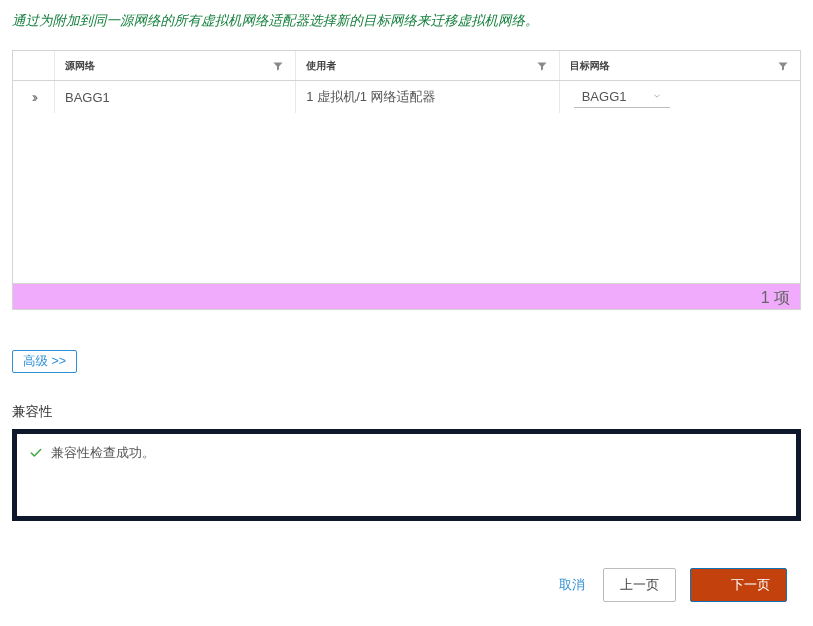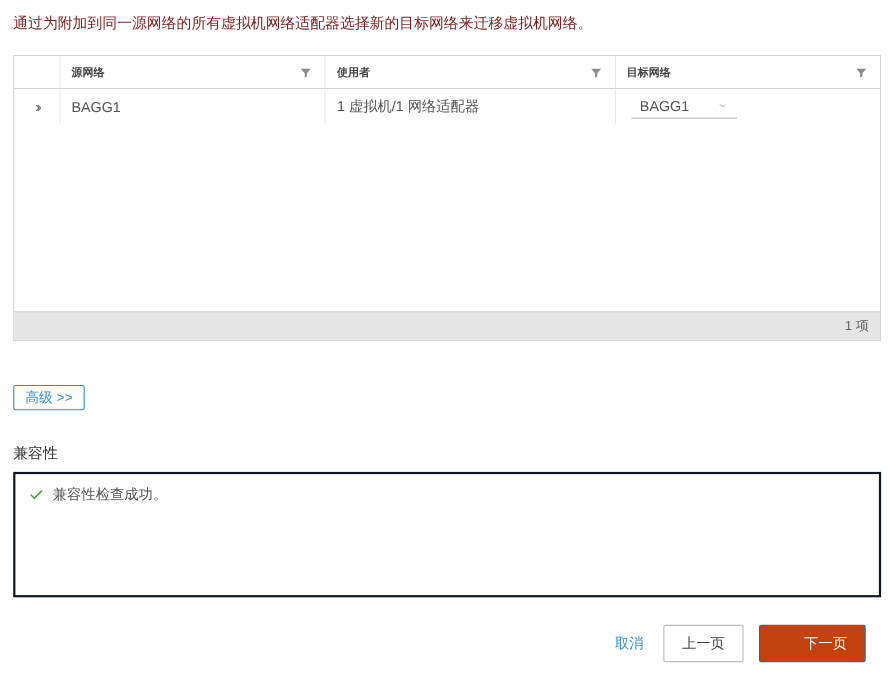--- a/index.html
+++ b/index.html
@@ -8,22 +8,23 @@
     font-size: 13px;
     color: #333;
     background: #fff;
     width: 813px;
     height: 626px;
     position: relative;
     padding: 0 12px;
   }
   .instruction {
     padding: 12px 0 20px 0;
-    color: #7f1d1d;
+    color: #15803d;
     font-size: 13.5px;
+    font-style: italic;
   }
   .grid-wrap {
     border: 1px solid #d4d4d4;
   }
   .grid-head {
     display: flex;
     align-items: stretch;
     background: #fff;
     border-bottom: 1px solid #d4d4d4;
     height: 30px;
@@ -83,26 +84,26 @@
     margin-left: 4px;
   }
   .dst-select .caret {
     color: #9d9d9d;
   }
   .dst-select .caret svg { width: 10px; height: 10px; }
   .grid-foot {
     border-top: 1px solid #d4d4d4;
     height: 26px;
     display: flex;
-    align-items: center;
+    align-items: flex-end;
     justify-content: flex-end;
     padding: 0 10px;
-    font-size: 12px;
+    font-size: 16px;
     color: #666;
-    background: #e5e5e5;
+    background: #f0abfc;
   }
   .advanced-btn {
     margin-top: 40px;
     display: inline-flex;
     align-items: center;
     gap: 4px;
     border: 1px solid #2f8fd6;
     color: #2f8fd6;
     background: #fff;
     padding: 2px 10px;
@@ -110,22 +111,22 @@
     cursor: pointer;
     border-radius: 2px;
   }
   .compat-heading {
     margin-top: 30px;
     font-size: 13.5px;
     color: #333;
     padding-bottom: 8px;
   }
   .compat-box {
-    border: 2px solid #0f172a;
-    height: 114px;
+    border: 5px solid #0f172a;
+    height: 92px;
     padding: 10px 12px;
   }
   .compat-row {
     display: flex;
     align-items: center;
     gap: 8px;
     color: #555;
   }
   .check-icon {
     color: #3ba83b;

